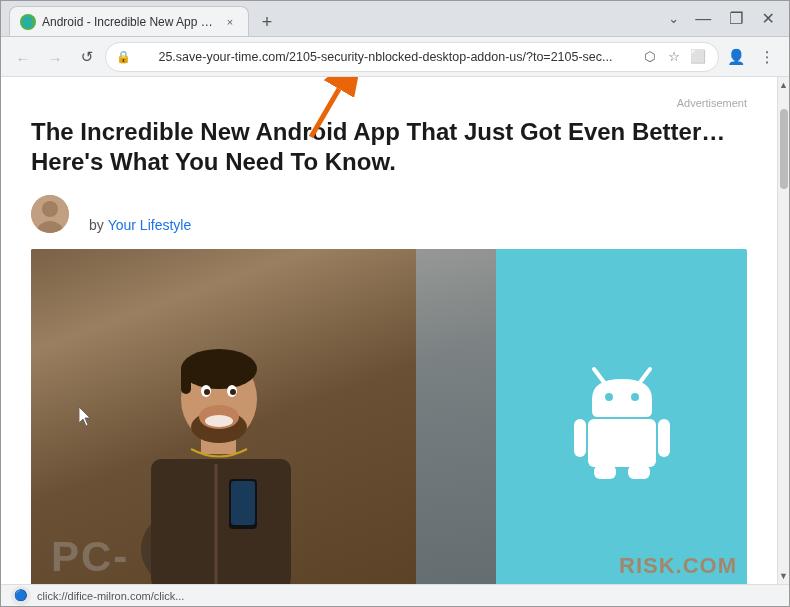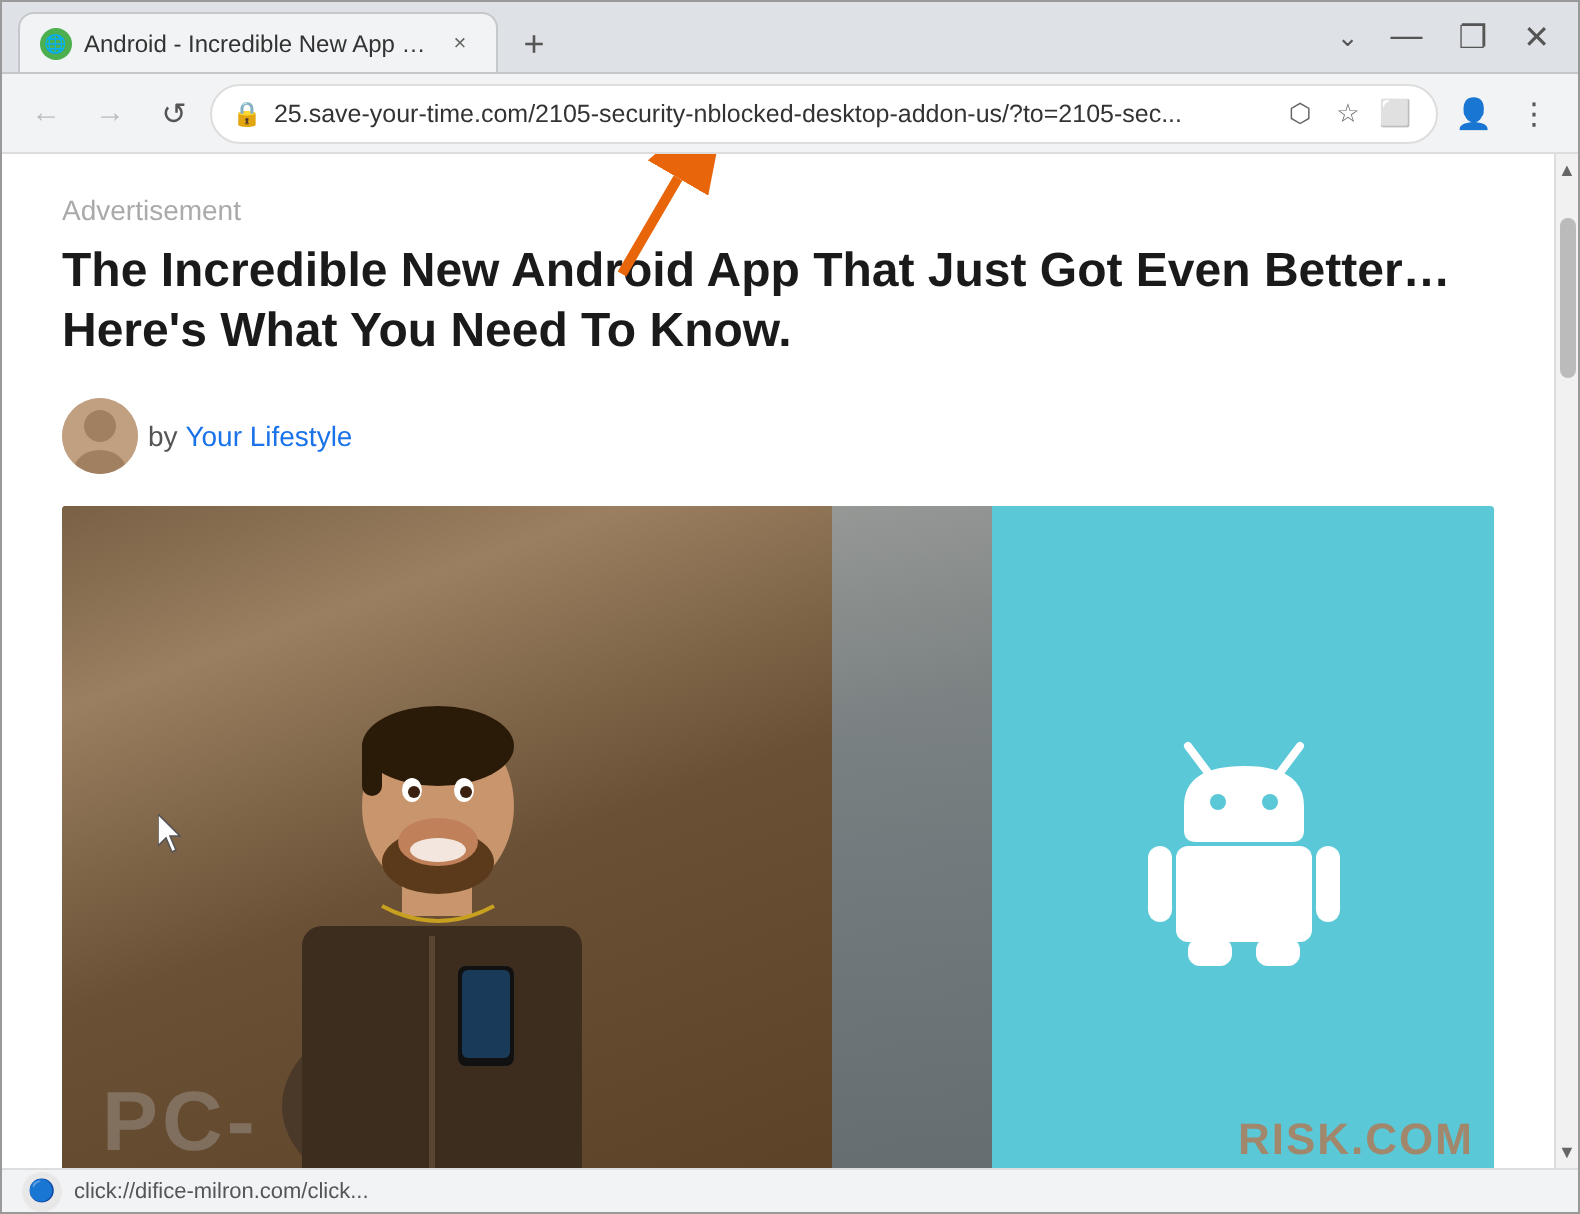--- a/index.html
+++ b/index.html
@@ -148,20 +148,21 @@
       color: #555;
       font-size: 12px;
     }
     .address-text {
       flex: 1;
       overflow: hidden;
       text-overflow: ellipsis;
       white-space: nowrap;
       font-size: 12.5px;
       color: #333;
+      text-align: center;
     }
     .address-actions {
       display: flex;
       align-items: center;
       gap: 4px;
     }
     .addr-action-btn {
       width: 20px;
       height: 20px;
       display: flex;
@@ -187,41 +188,41 @@
     }
     .page-content {
       flex: 1;
       padding: 20px 30px;
       overflow-y: auto;
       position: relative;
     }
 
     
     .ad-label {
-      text-align: left;
-      font-size: 14px;
+      text-align: right;
+      font-size: 11px;
       color: #aaa;
       margin-bottom: 4px;
     }
 
     
     .article-title {
       font-size: 24px;
       font-weight: 700;
       line-height: 1.25;
       color: #1a1a1a;
       margin-bottom: 18px;
       margin-top: 8px;
     }
 
     
     .author-line {
       display: flex;
-      align-items: center;
-      gap: 5px;
+      align-items: flex-end;
+      gap: 20px;
       margin-bottom: 16px;
     }
     .author-avatar {
       width: 38px;
       height: 38px;
       border-radius: 50%;
       background: #c0a080;
       overflow: hidden;
       display: flex;
       align-items: center;

